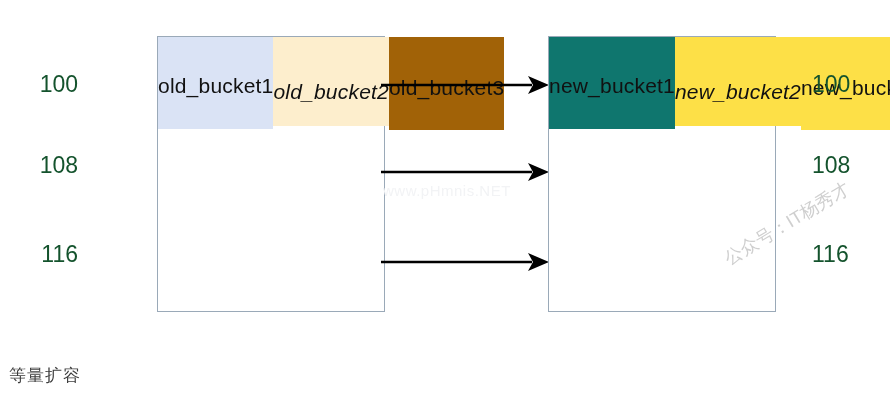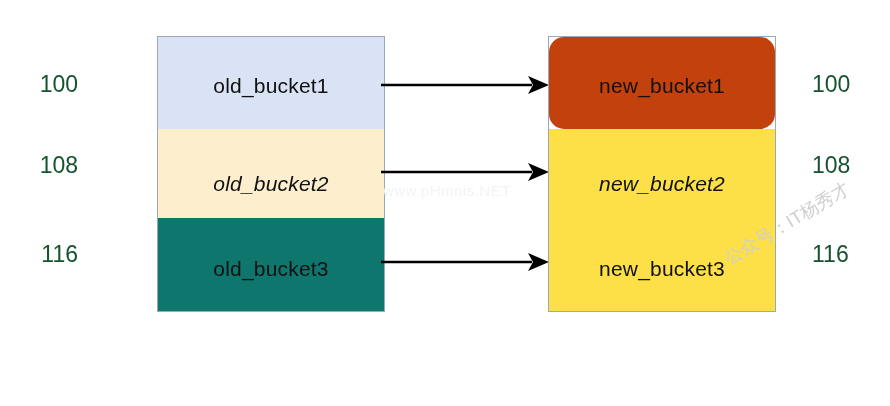--- a/index.html
+++ b/index.html
@@ -21,21 +21,21 @@
 
   
   .bucket-table {
     position: absolute;
     width: 228px;
     height: 276px;
     top: 36px;
     border: 1px solid #9aa9b8;
     box-sizing: border-box;
     display: flex;
-    flex-direction: column;
+    flex-direction: row;
   }
   #old-bucket-table { left: 157px; }
   #new-bucket-table { left: 548px; }
 
   .bucket-row {
     display: flex;
     align-items: center;
     justify-content: center;
     box-sizing: border-box;
   }
@@ -133,51 +133,52 @@
   <div class="addr-label addr-left" id="addr-left-108">108</div>
   <div class="addr-label addr-left" id="addr-left-116">116</div>
 
   <div class="bucket-table" id="old-bucket-table">
     <div class="bucket-row r1" style="background:#dae3f5;">
       <span class="bucket-label">old_bucket1</span>
     </div>
     <div class="bucket-row r2" style="background:#fdeecd;">
       <span class="bucket-label">old_bucket2</span>
     </div>
-    <div class="bucket-row r3" style="background:#0f766e;text-align:right;">
+    <div class="bucket-row r3" style="background:#a16207;text-align:right;">
       <span class="bucket-label">old_bucket3</span>
     </div>
   </div>
 
   <svg class="arrow-svg" id="arrow-row-1" viewBox="0 0 172 24">
     <line class="arrow-line" x1="1" y1="12" x2="152" y2="12"></line>
     <polygon class="arrow-head" points="148,3 169,12 148,21 153,12"></polygon>
   </svg>
   <svg class="arrow-svg" id="arrow-row-2" viewBox="0 0 172 24">
     <line class="arrow-line" x1="1" y1="12" x2="152" y2="12"></line>
     <polygon class="arrow-head" points="148,3 169,12 148,21 153,12"></polygon>
   </svg>
   <svg class="arrow-svg" id="arrow-row-3" viewBox="0 0 172 24">
     <line class="arrow-line" x1="1" y1="12" x2="152" y2="12"></line>
     <polygon class="arrow-head" points="148,3 169,12 148,21 153,12"></polygon>
   </svg>
 
   <div class="bucket-table" id="new-bucket-table">
-    <div class="bucket-row r1" style="background:#c2410c;border-radius:15px;">
+    <div class="bucket-row r1" style="background:#0f766e;">
       <span class="bucket-label">new_bucket1</span>
     </div>
     <div class="bucket-row r2" style="background:#fde047;">
       <span class="bucket-label">new_bucket2</span>
     </div>
     <div class="bucket-row r3" style="background:#fde047;">
       <span class="bucket-label">new_bucket3</span>
     </div>
   </div>
 
   <div class="addr-label addr-right" id="addr-right-100">100</div>
   <div class="addr-label addr-right" id="addr-right-108">108</div>
   <div class="addr-label addr-right" id="addr-right-116">116</div>
 
   <div id="watermark-center">www.pHmnis.NET</div>
   <div id="watermark-diagonal">公众号：IT杨秀才</div>
 
+  <div id="caption">等量扩容</div>
 
 </div>
 
 </body></html>

